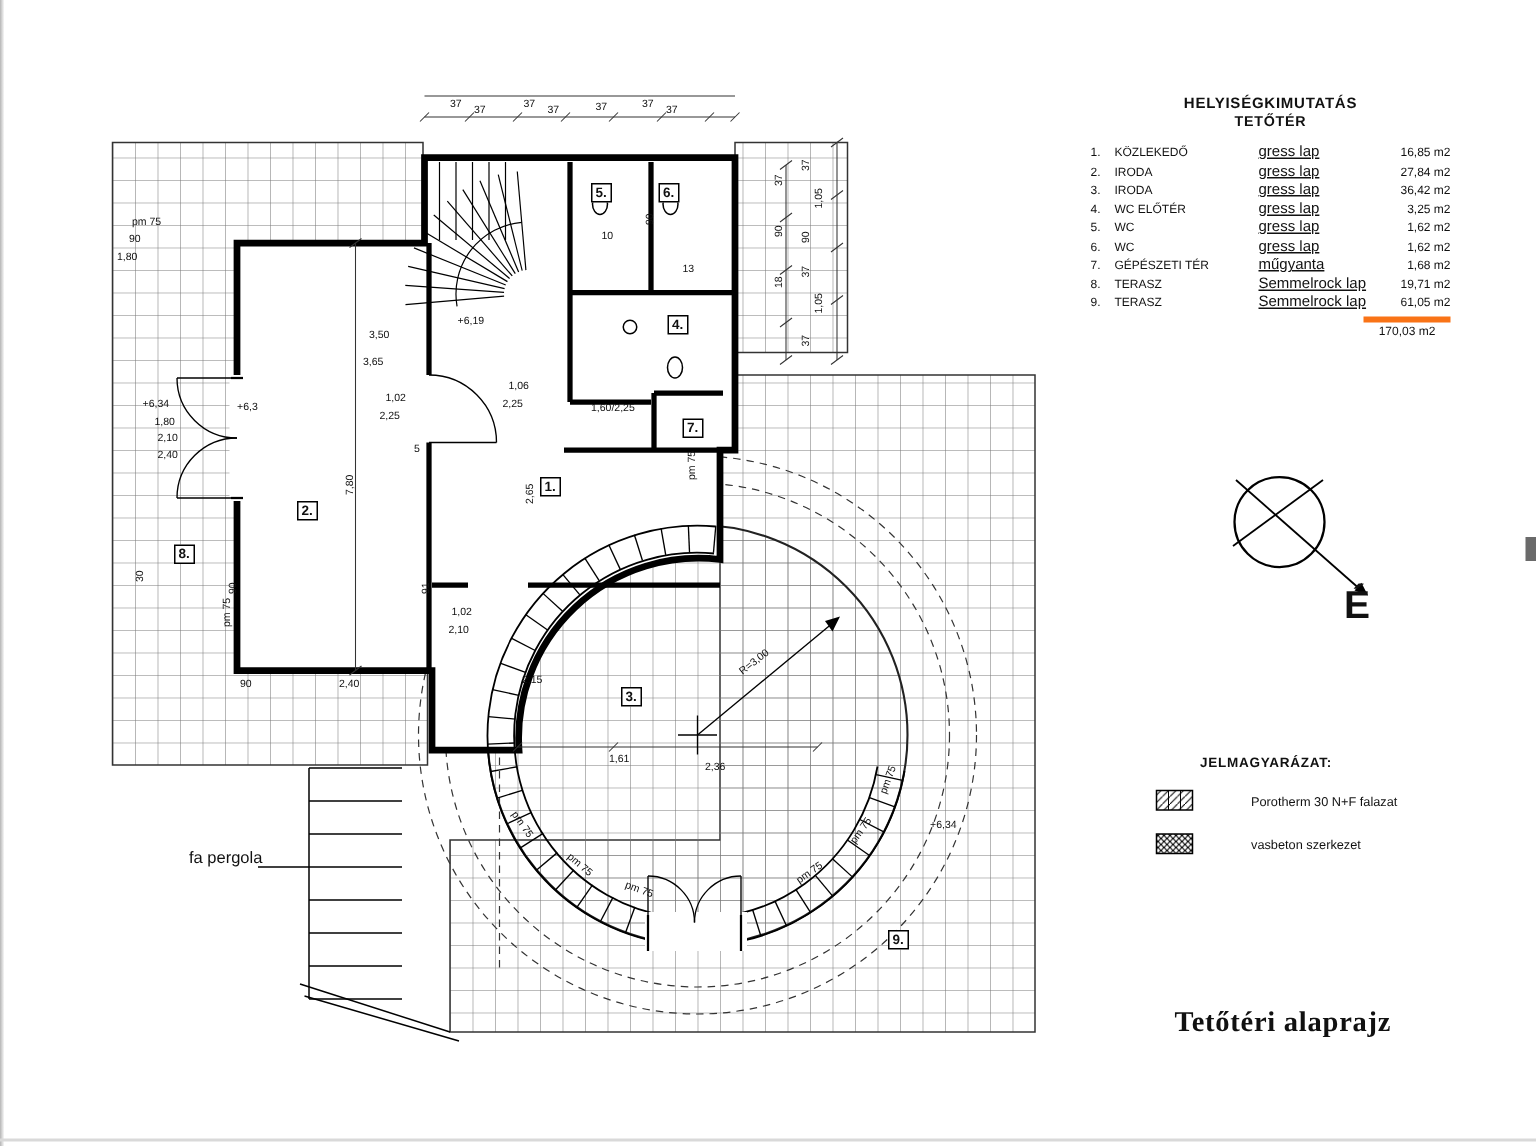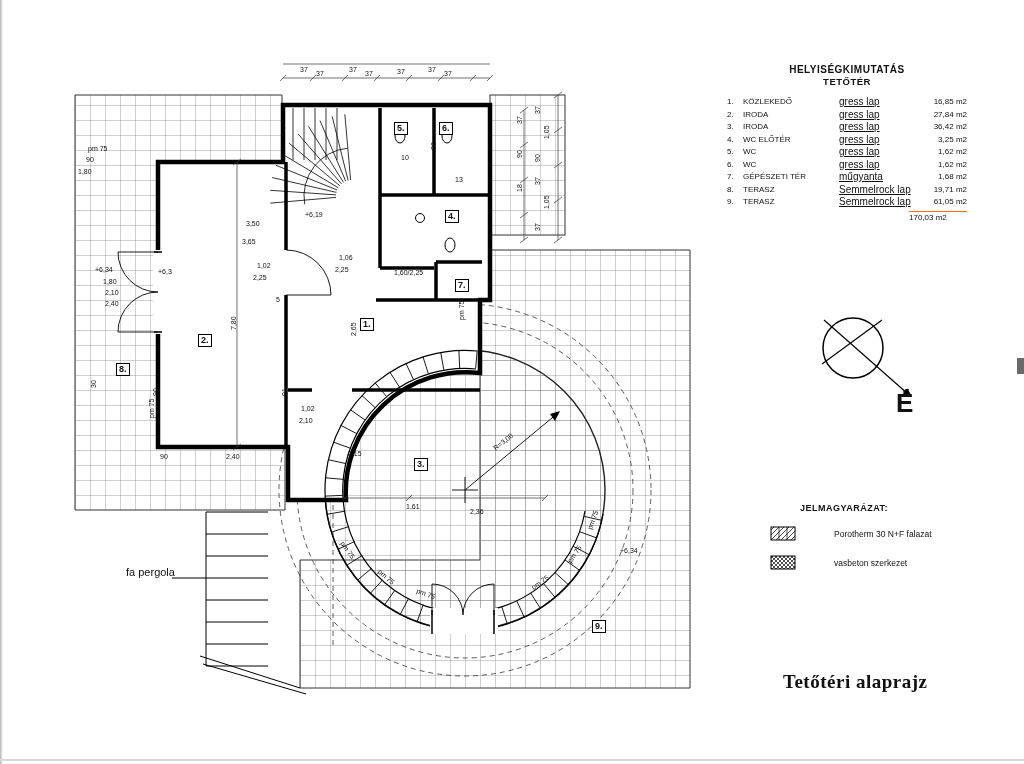--- a/index.html
+++ b/index.html
@@ -16,21 +16,21 @@
   .schedule{position:absolute;left:727px;top:64px;width:240px;}
   .schedule-title{ text-align:center;font-weight:bold;font-size:10px;letter-spacing:0.5px;}
   .schedule-title2{text-align:center;font-weight:bold;font-size:9.5px;letter-spacing:0.5px;margin-top:1px;}
   .schedule table{border-collapse:collapse;width:100%;margin-top:9px;}
   .schedule td{font-size:8px;line-height:12.5px;padding:0;vertical-align:top;white-space:nowrap;}
   .schedule td:nth-child(1){width:16px;}
   .schedule td:nth-child(2){width:96px;}
   .schedule td:nth-child(3){width:72px;font-size:10px;text-decoration:underline;}
   .schedule td:nth-child(4){text-align:right;}
   .schedule .total{margin-top:2px;text-align:right;font-size:8px;}
-  .schedule .total span{display:inline-block;border-top:1px solid #f97316;padding-top:1px;min-width:58px;text-align:left;}
+  .schedule .total span{display:inline-block;border-top:4px solid #f97316;padding-top:1px;min-width:58px;text-align:center;}
   
   .north{position:absolute;left:808px;top:300px;width:130px;height:120px;}
   .north-label{position:absolute;left:88px;top:88px;font-size:26px;font-weight:bold;}
   
   .legend{position:absolute;left:770px;top:503px;width:228px;}
   .legend-title{font-weight:bold;font-size:9px;letter-spacing:0.5px;margin-left:30px;}
   .legend-item{display:flex;align-items:center;margin-top:13px;gap:28px;}
   .legend-item .lab{font-size:8.5px;margin-left:10px;white-space:nowrap;}
   
   .plan-title{position:absolute;left:783px;top:671px;font-family:"Liberation Serif",serif;

